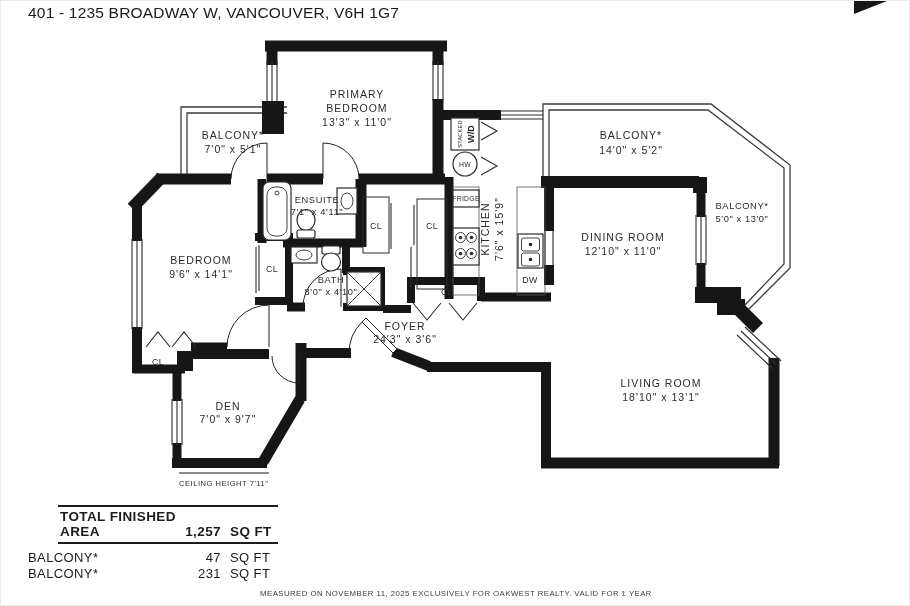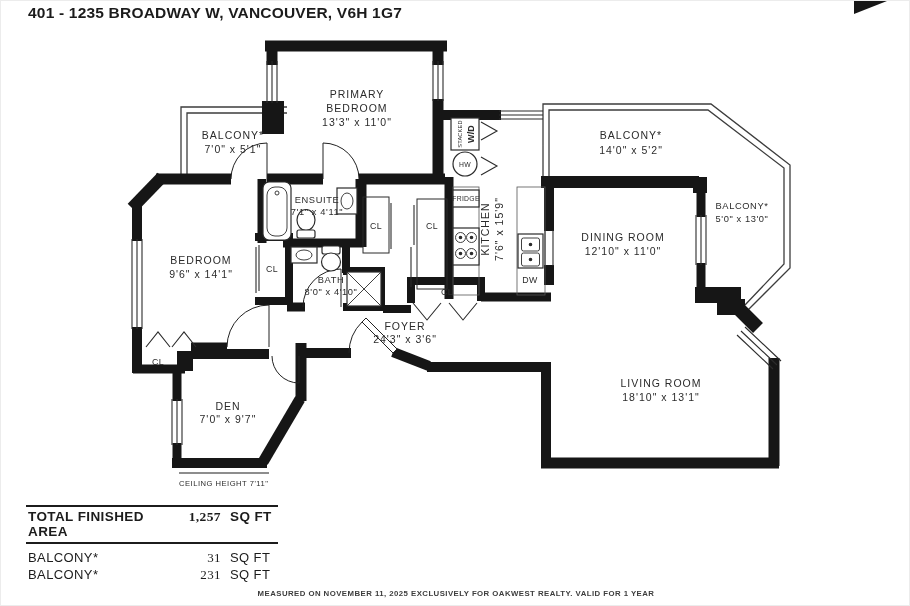--- a/index.html
+++ b/index.html
@@ -1,40 +1,40 @@
 <!DOCTYPE html>
 <html><head>
 <meta charset="utf-8">
 <style>
   html,body{margin:0;padding:0;background:#fff;}
   #page{position:relative;width:910px;height:606px;background:#ffffff;
         font-family:"Liberation Sans",sans-serif;border:1px solid #ececec;box-sizing:border-box;overflow:hidden;}
-  .title{position:absolute;left:27px;top:3px;font-size:15.5px;font-weight:bold;
+  .title{position:absolute;left:27px;top:3px;font-size:15.5px;font-weight:normal;
          letter-spacing:0.2px;color:#1b1b1b;}
   svg text{font-family:"Liberation Sans",sans-serif;fill:#2b2b2b;}
   .room-t{font-size:10.5px;letter-spacing:1px;text-anchor:middle;}
   .room-s{font-size:9.3px;letter-spacing:0.6px;text-anchor:middle;}
   .cl-t{font-size:8.8px;letter-spacing:0.5px;text-anchor:middle;}
   .fx-t{font-size:6.8px;letter-spacing:0.3px;text-anchor:middle;}
   .fx-m{font-size:8.8px;letter-spacing:0.4px;text-anchor:middle;}
   .wd-s{font-size:5.6px;letter-spacing:0.2px;text-anchor:middle;}
   .wd-b{font-size:9px;font-weight:bold;letter-spacing:0.2px;text-anchor:middle;}
   .note-t{font-size:7.6px;letter-spacing:0.5px;}
   .summary{position:absolute;left:25px;top:504px;width:252px;color:#1c1c1c;}
-  .total-row{display:flex;align-items:flex-start;border-top:2.5px solid #1c1c1c;
+  .total-row{display:flex;align-items:flex-end;border-top:2.5px solid #1c1c1c;
              border-bottom:2.5px solid #1c1c1c;padding:2px 2px 3px 2px;
-             font-weight:bold;font-size:13.5px;letter-spacing:0.4px;}
+             font-weight:bold;font-size:13.5px;letter-spacing:0.4px;margin-left:32px;}
   .rows-wrap{margin-top:6px;}
   .row{display:flex;align-items:baseline;font-size:13px;letter-spacing:0.4px;padding:0 2px;margin-top:1px;}
   .lbl{flex:1;}
-  .val{min-width:40px;text-align:right;font-family:Liberation Serif, serif;}
+  .val{min-width:40px;text-align:right;}
   .unit{width:46px;text-align:left;padding-left:9px;}
   .footnote{font-size:7.6px;letter-spacing:0.3px;margin-top:3px;padding-left:2px;color:#222;}
   .footer{position:absolute;left:0;width:910px;top:588px;text-align:center;
-          font-size:7.8px;letter-spacing:0.45px;color:#3d3d3d;font-weight:bold;}
+          font-size:7.8px;letter-spacing:0.45px;color:#3d3d3d;}
 </style>
 </head>
 <body>
 
 <div id="page">
 
   <div class="title">401 - 1235 BROADWAY W, VANCOUVER, V6H 1G7</div>
 
   <svg width="910" height="606" viewBox="0 0 910 606">
 
@@ -297,21 +297,21 @@
   
   <div class="summary">
     <div class="total-row">
       <span class="lbl">TOTAL FINISHED AREA</span>
       <span class="val">1,257</span>
       <span class="unit">SQ FT</span>
     </div>
     <div class="rows-wrap">
       <div class="row">
         <span class="lbl">BALCONY*</span>
-        <span class="val">31</span>
+        <span class="val">47</span>
         <span class="unit">SQ FT</span>
       </div>
       <div class="row">
         <span class="lbl">BALCONY*</span>
         <span class="val">231</span>
         <span class="unit">SQ FT</span>
       </div>
     </div>
   </div>
 

